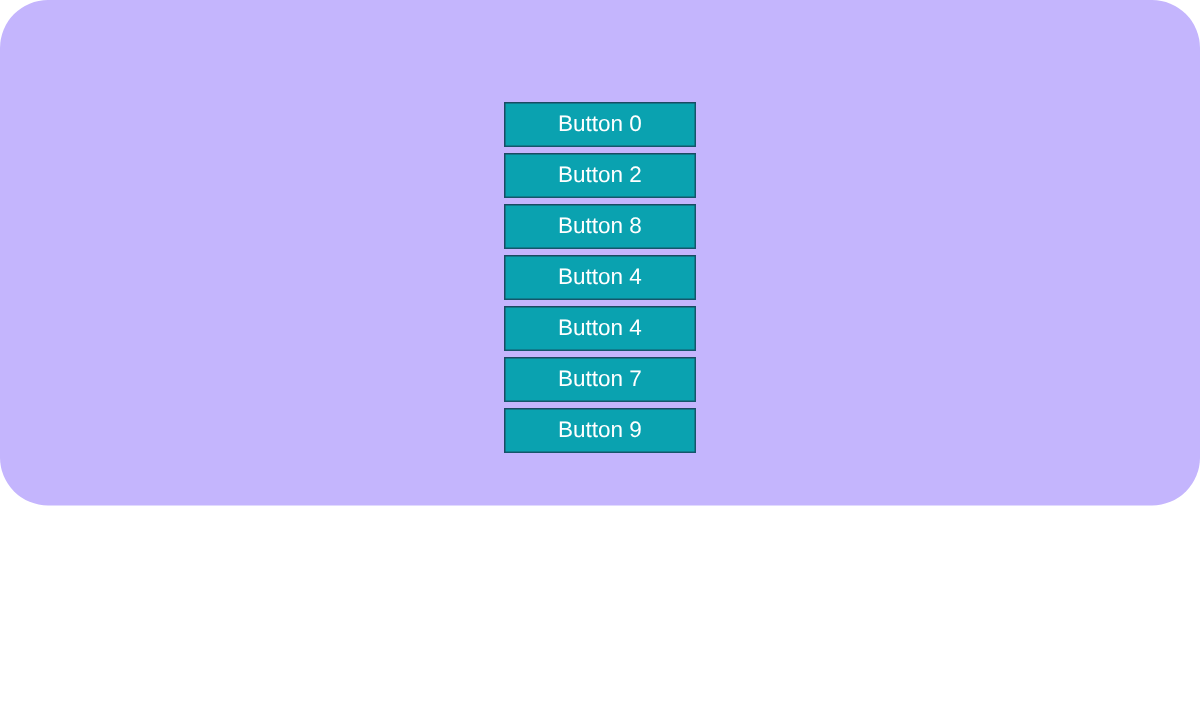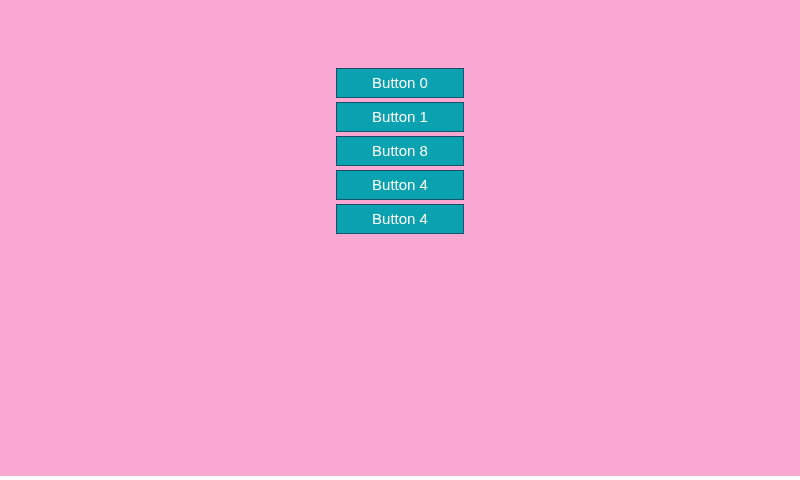--- a/index.html
+++ b/index.html
@@ -8,23 +8,24 @@
   }
   body {
     width: 800px;
     height: 480px;
     overflow: hidden;
     font-family: "Liberation Sans", sans-serif;
   }
   #page {
     position: relative;
     width: 800px;
-    height: 476px;
-    background: #f9a8d4;
+    height: 337px;
+    background: #c4b5fd;
     box-sizing: border-box;
+    border-radius: 32px;
   }
   #button-stack {
     position: absolute;
     left: 0;
     top: 68px;
     width: 800px;
     display: flex;
     flex-direction: column;
     align-items: center;
     gap: 4px;
@@ -51,18 +52,20 @@
     cursor: pointer;
     -webkit-font-smoothing: antialiased;
   }
 </style>
 </head>
 <body>
 
 <div id="page">
   <div id="button-stack">
     <button class="stack-button">Button 0</button>
-    <button class="stack-button">Button 1</button>
+    <button class="stack-button">Button 2</button>
     <button class="stack-button">Button 8</button>
     <button class="stack-button">Button 4</button>
     <button class="stack-button">Button 4</button>
+    <button class="stack-button">Button 7</button>
+    <button class="stack-button">Button 9</button>
   </div>
 </div>
 
 </body></html>

